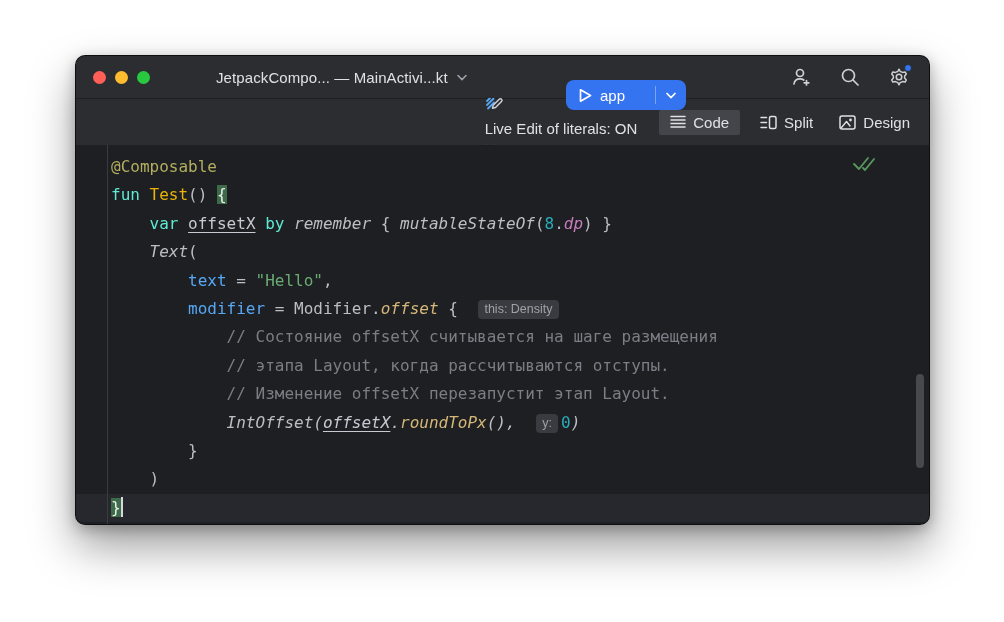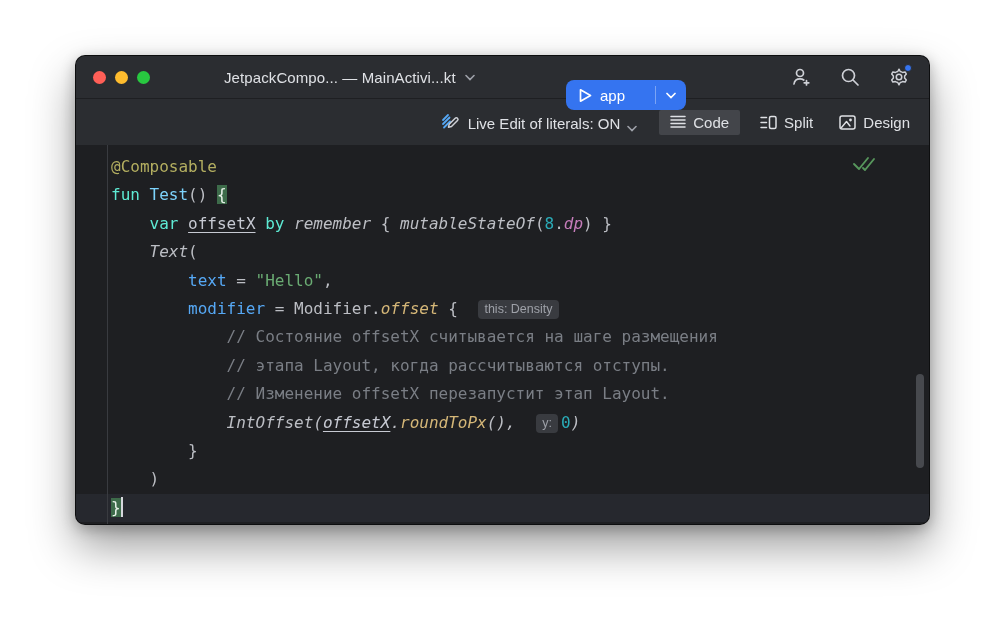--- a/index.html
+++ b/index.html
@@ -10,53 +10,53 @@
     position:absolute; left:75px; top:55px; width:855px; height:470px;
     background:#1e1f22; border-radius:10px; overflow:hidden;
     border:1px solid rgba(0,0,0,.55);
     box-shadow:0 22px 45px rgba(0,0,0,.38), 0 4px 14px rgba(0,0,0,.25);
   }
 
   
   .titlebar { position:relative; height:42px; background:#2b2d31; }
   .traffic { position:absolute; left:17px; top:0; height:42px; display:flex; align-items:center; gap:9px; }
   .tl { width:13px; height:13px; border-radius:50%; }
-  .title-wrap { position:absolute; left:148px; top:0; height:42px; display:flex; align-items:center; gap:9px; }
+  .title-wrap { position:absolute; left:140px; top:0; height:42px; display:flex; align-items:center; gap:9px; }
   .title-text { color:#dfe1e5; font-size:15px; letter-spacing:.1px; }
   .chev { width:10px; height:7px; }
   .run-btn { position:absolute; left:490px; top:24px; height:30px; width:120px;
              background:#3574f0; border-radius:8px; display:flex; align-items:center; color:#fff; }
   .run-main { display:flex; align-items:center; gap:8px; padding:0 10px 0 13px; flex:1; cursor:default; }
   .run-label { font-size:15px; }
   .run-sep { width:1px; height:18px; background:rgba(255,255,255,.35); }
   .run-chev { width:30px; display:flex; align-items:center; justify-content:center; }
   .tb-icons { position:absolute; right:19px; top:0; height:42px; display:flex; align-items:center; gap:27px; }
   .tb-icon { position:relative; width:22px; height:22px; display:flex; align-items:center; justify-content:center; }
   .gear-dot { position:absolute; right:-2px; top:-2px; width:8px; height:8px; border-radius:50%; background:#3574f0; border:1.5px solid #2b2d31; }
 
   
   .toolbar { height:47px; background:#2b2d31; border-top:1px solid #1e1f22;
              display:flex; align-items:center; justify-content:flex-end; padding-right:13px; gap:14px; }
-  .live-edit { display:flex; align-items:flex-end; gap:7px; margin-right:8px; }
+  .live-edit { display:flex; align-items:flex-start; gap:7px; margin-right:8px;flex-direction:column; }
   .live-edit-label { color:#dfe1e5; font-size:15px; }
   .view-tab { display:flex; align-items:center; gap:7px; color:#dfe1e5; font-size:15px; padding:4px 6px; border-radius:2px; }
   .view-tab.selected { background:#43454a; padding:4px 11px; }
 
   
   .editor { position:relative; height:380px; background:#1e1f22;
             font-family:"DejaVu Sans Mono","Liberation Mono",monospace; }
   .gutter-line { position:absolute; left:31px; top:0; bottom:0; width:1px; background:#393b40; z-index:3; }
   .code-area { position:absolute; inset:0; padding:8px 0 0 35px; z-index:1; }
   .code-line { white-space:pre; font-size:16px; line-height:28.4px; height:28.4px; color:#bcbec4; }
   .code-line.current { background:#26282e; margin-left:-35px; padding-left:35px; margin-right:0; }
 
   .tk-plain      { color:#bcbec4; }
   .tk-annotation { color:#b3ae60; }
   .tk-keyword    { color:#5eead4; }
-  .tk-declaration{ color:#7dd3fc; }
+  .tk-declaration{ color:#eab308; }
   .tk-varu       { color:#c7cad3; text-decoration:underline; text-underline-offset:3px; }
   .tk-italic     { color:#bcbec4; font-style:italic; }
   .tk-italicu    { color:#c7cad3; font-style:italic; text-decoration:underline; text-underline-offset:3px; }
   .tk-namedarg   { color:#56a8f5; }
   .tk-string     { color:#6aab73; }
   .tk-number     { color:#2aacb8; }
   .tk-extension  { color:#c77dbb; font-style:italic; }
   .tk-call       { color:#d5b778; font-style:italic; }
   .tk-comment    { color:#7a7e85; }
   .tk-bracematch { background:#3d6b4a; color:#e9f2ea; }

